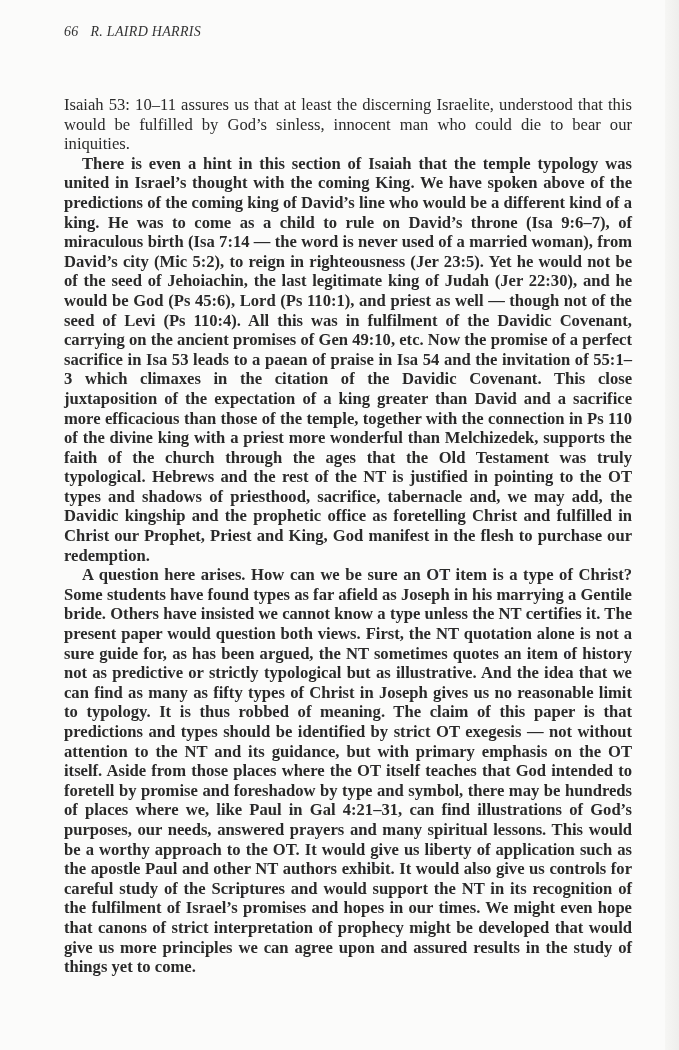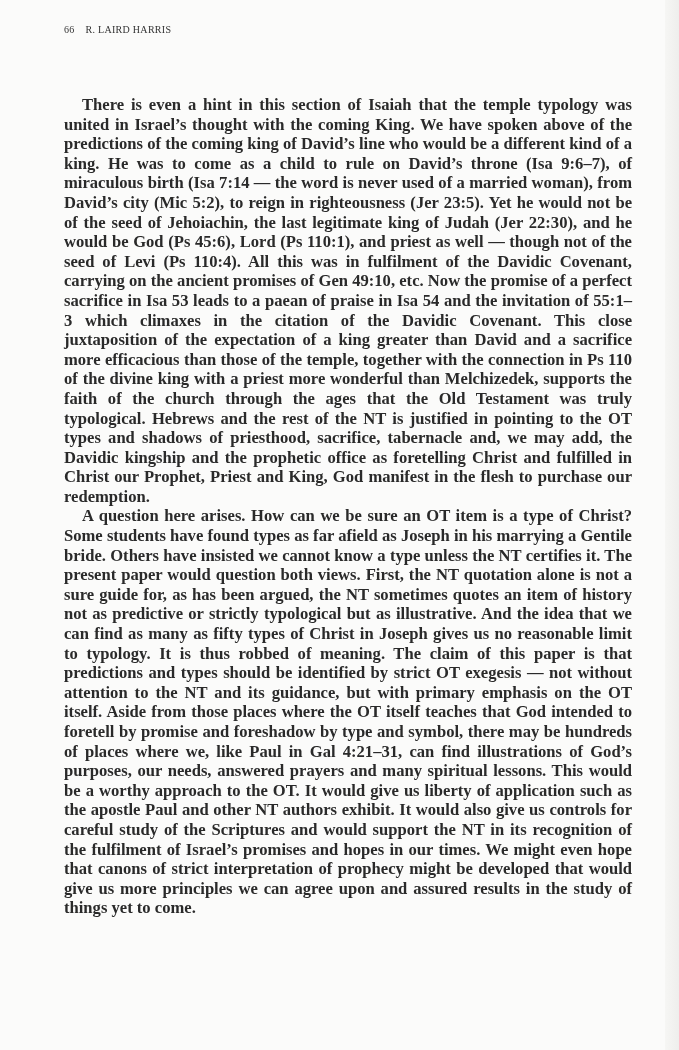--- a/index.html
+++ b/index.html
@@ -9,21 +9,21 @@
     position: relative;
     font-family: "Liberation Serif", "DejaVu Serif", serif;
     color: #2a2a2a;
   }
   .page-edge {
     position: absolute; top: 0; right: 0; width: 14px; height: 1050px;
     background: linear-gradient(to right, #f6f6f4, #eeeeec);
   }
   .running-head {
     position: absolute; top: 24px; left: 64px;
-    font-size: 10px; letter-spacing: 0.3px;
+    font-style: italic; font-size: 14px; letter-spacing: 0.3px;
     color: #333;
   }
   .running-head .pg { margin-right: 8px; }
   .body-text {
     position: absolute; top: 95px; left: 64px; width: 568px;
     font-size: 16.6px; line-height: 19.6px;
     text-align: justify;
   }
   .body-text p { margin: 0; text-indent: 0; }
   .body-text p.indent { text-indent: 18px; font-weight: bold; }
@@ -32,15 +32,16 @@
 <body>
 
 <div class="page-edge"></div>
 
 <div class="running-head">
   <span class="pg">66</span>
   <span>R. LAIRD HARRIS</span>
 </div>
 
 <div class="body-text">
+  <p>Isaiah 53: 10–11 assures us that at least the discerning Israelite, understood that this would be fulfilled by God’s sinless, innocent man who could die to bear our iniquities.</p>
   <p class="indent">There is even a hint in this section of Isaiah that the temple typology was united in Israel’s thought with the coming King. We have spoken above of the predictions of the coming king of David’s line who would be a different kind of a king. He was to come as a child to rule on David’s throne (Isa 9:6–7), of miraculous birth (Isa 7:14 — the word is never used of a married woman), from David’s city (Mic 5:2), to reign in righteousness (Jer 23:5). Yet he would not be of the seed of Jehoiachin, the last legitimate king of Judah (Jer 22:30), and he would be God (Ps 45:6), Lord (Ps 110:1), and priest as well — though not of the seed of Levi (Ps 110:4). All this was in fulfilment of the Davidic Covenant, carrying on the ancient promises of Gen 49:10, etc. Now the promise of a perfect sacrifice in Isa 53 leads to a paean of praise in Isa 54 and the invitation of 55:1–3 which climaxes in the citation of the Davidic Covenant. This close juxtaposition of the expectation of a king greater than David and a sacrifice more efficacious than those of the temple, together with the connection in Ps 110 of the divine king with a priest more wonderful than Melchizedek, supports the faith of the church through the ages that the Old Testament was truly typological. Hebrews and the rest of the NT is justified in pointing to the OT types and shadows of priesthood, sacrifice, tabernacle and, we may add, the Davidic kingship and the prophetic office as foretelling Christ and fulfilled in Christ our Prophet, Priest and King, God manifest in the flesh to purchase our redemption.</p>
   <p class="indent">A question here arises. How can we be sure an OT item is a type of Christ? Some students have found types as far afield as Joseph in his marrying a Gentile bride. Others have insisted we cannot know a type unless the NT certifies it. The present paper would question both views. First, the NT quotation alone is not a sure guide for, as has been argued, the NT sometimes quotes an item of history not as predictive or strictly typological but as illustrative. And the idea that we can find as many as fifty types of Christ in Joseph gives us no reasonable limit to typology. It is thus robbed of meaning. The claim of this paper is that predictions and types should be identified by strict OT exegesis — not without attention to the NT and its guidance, but with primary emphasis on the OT itself. Aside from those places where the OT itself teaches that God intended to foretell by promise and foreshadow by type and symbol, there may be hundreds of places where we, like Paul in Gal 4:21–31, can find illustrations of God’s purposes, our needs, answered prayers and many spiritual lessons. This would be a worthy approach to the OT. It would give us liberty of application such as the apostle Paul and other NT authors exhibit. It would also give us controls for careful study of the Scriptures and would support the NT in its recognition of the fulfilment of Israel’s promises and hopes in our times. We might even hope that canons of strict interpretation of prophecy might be developed that would give us more principles we can agree upon and assured results in the study of things yet to come.</p>
 </div>
 
 </body></html>

